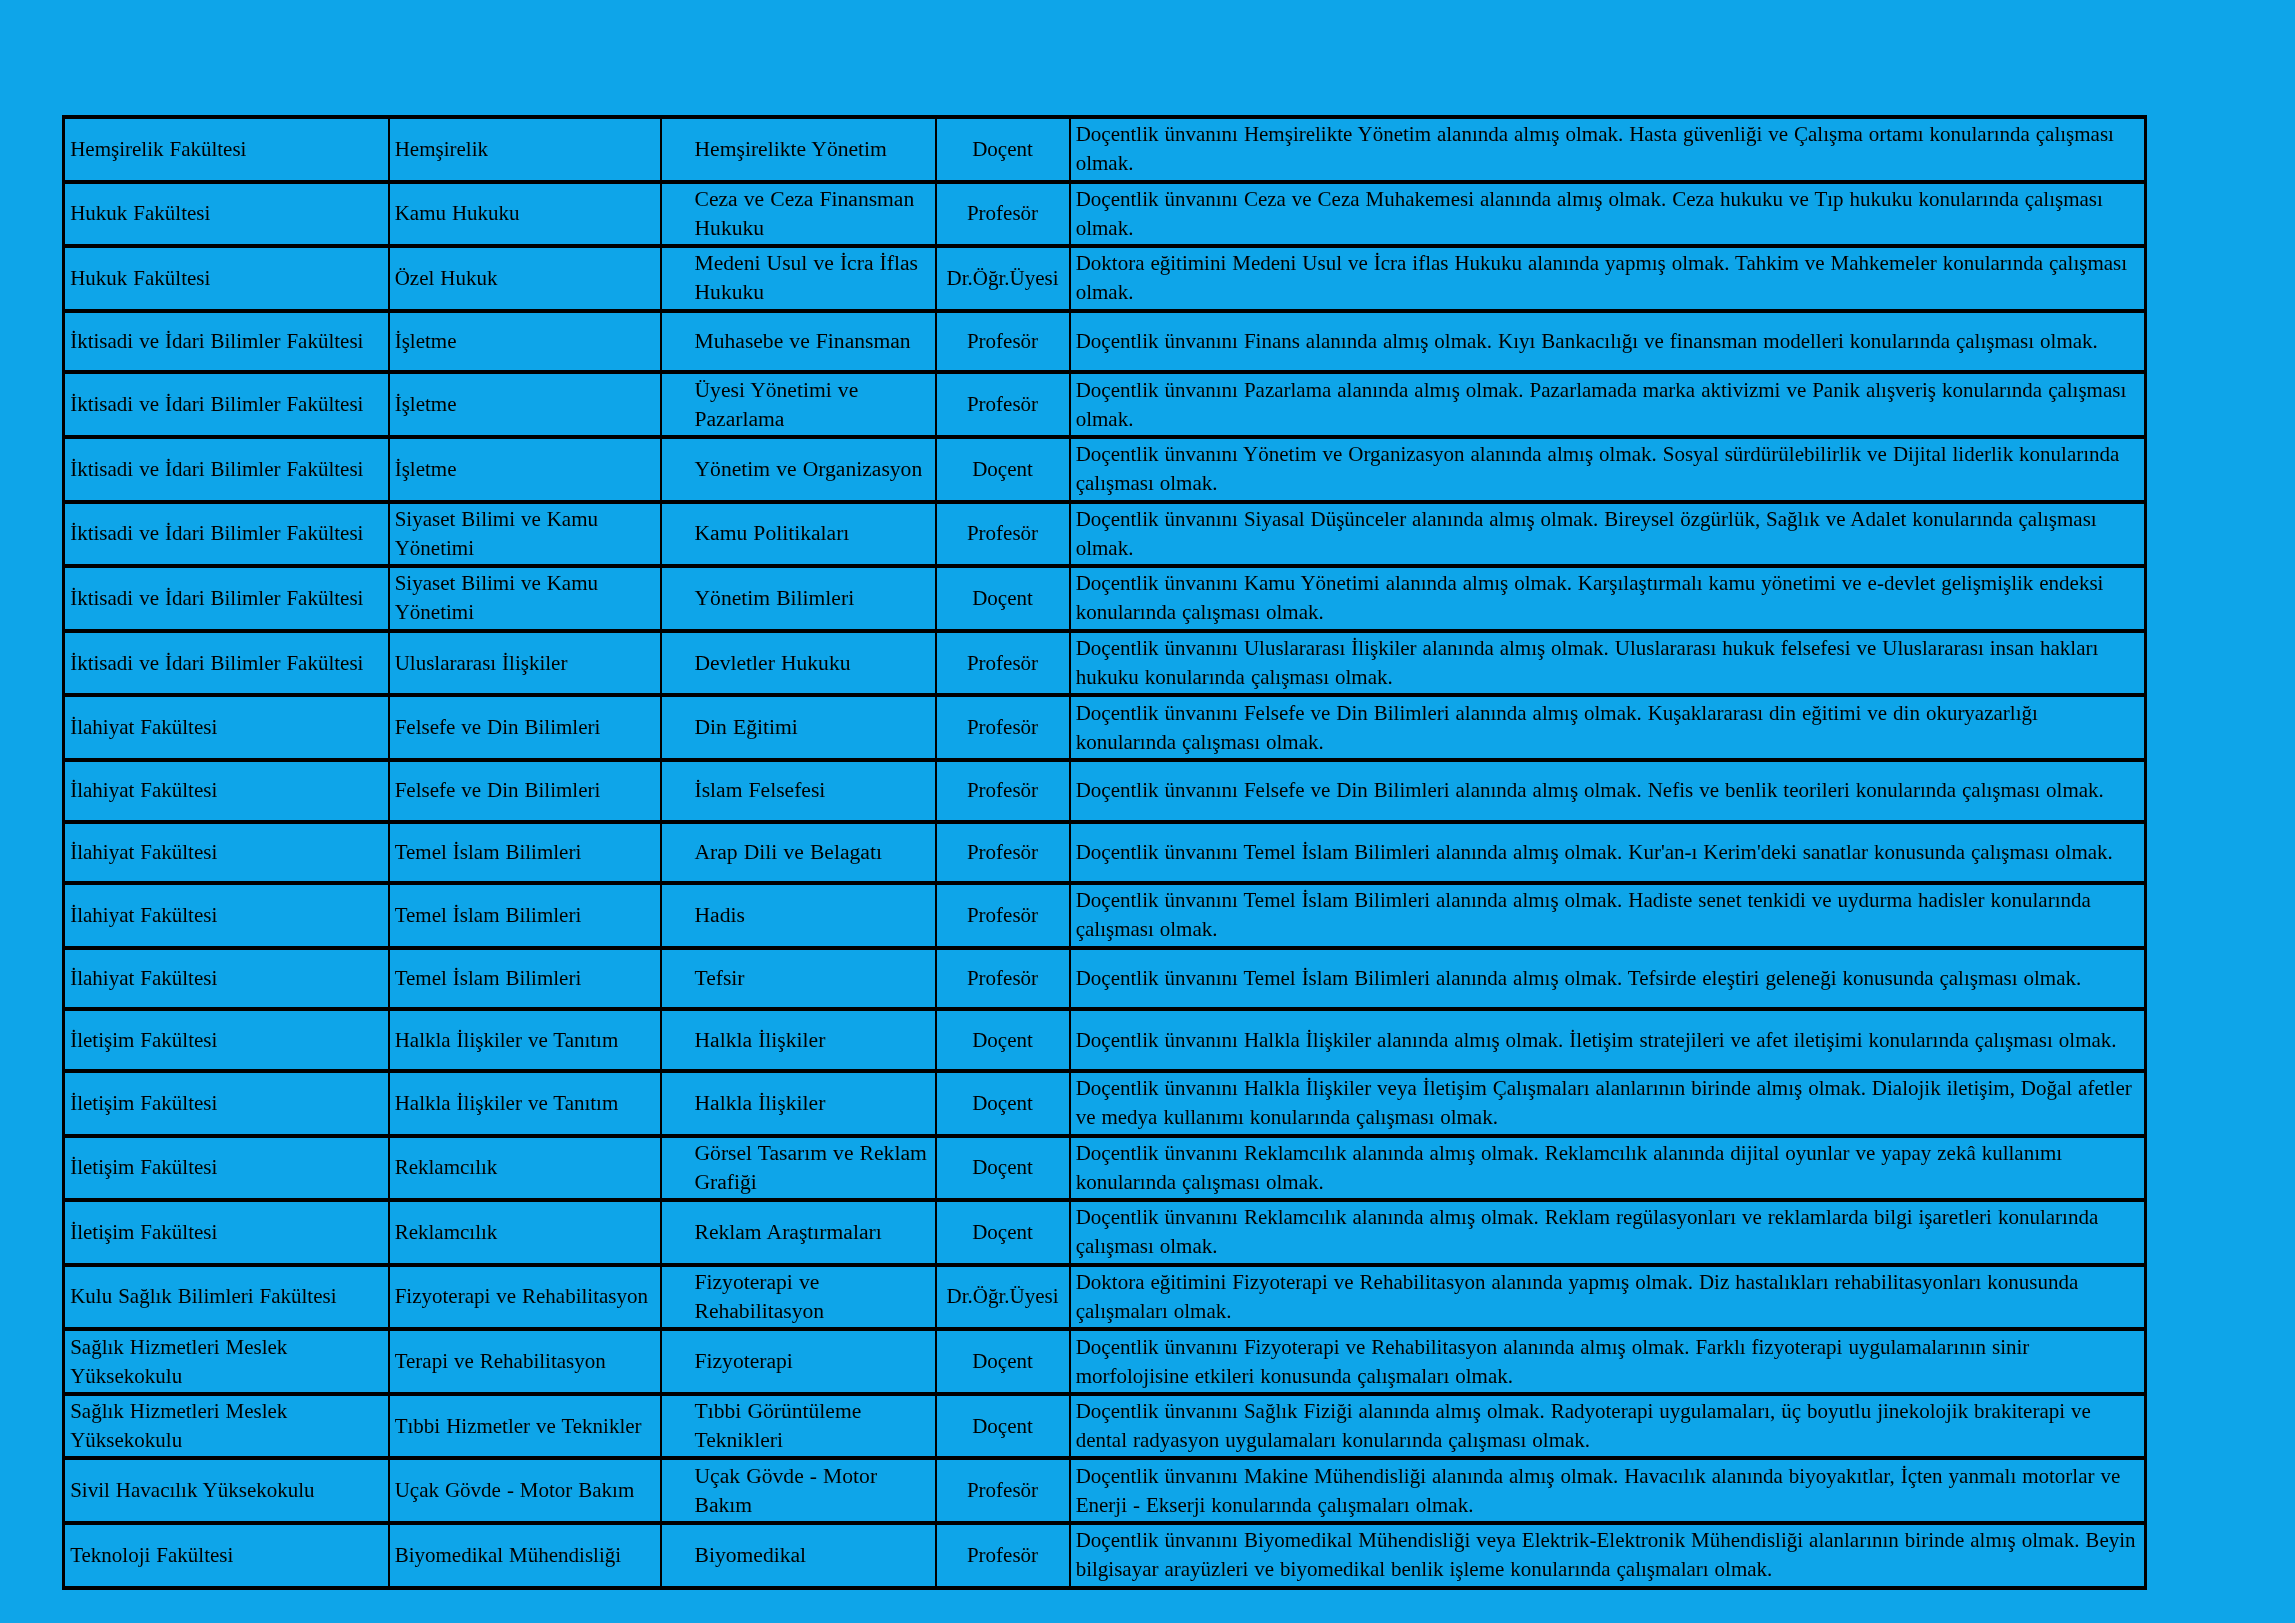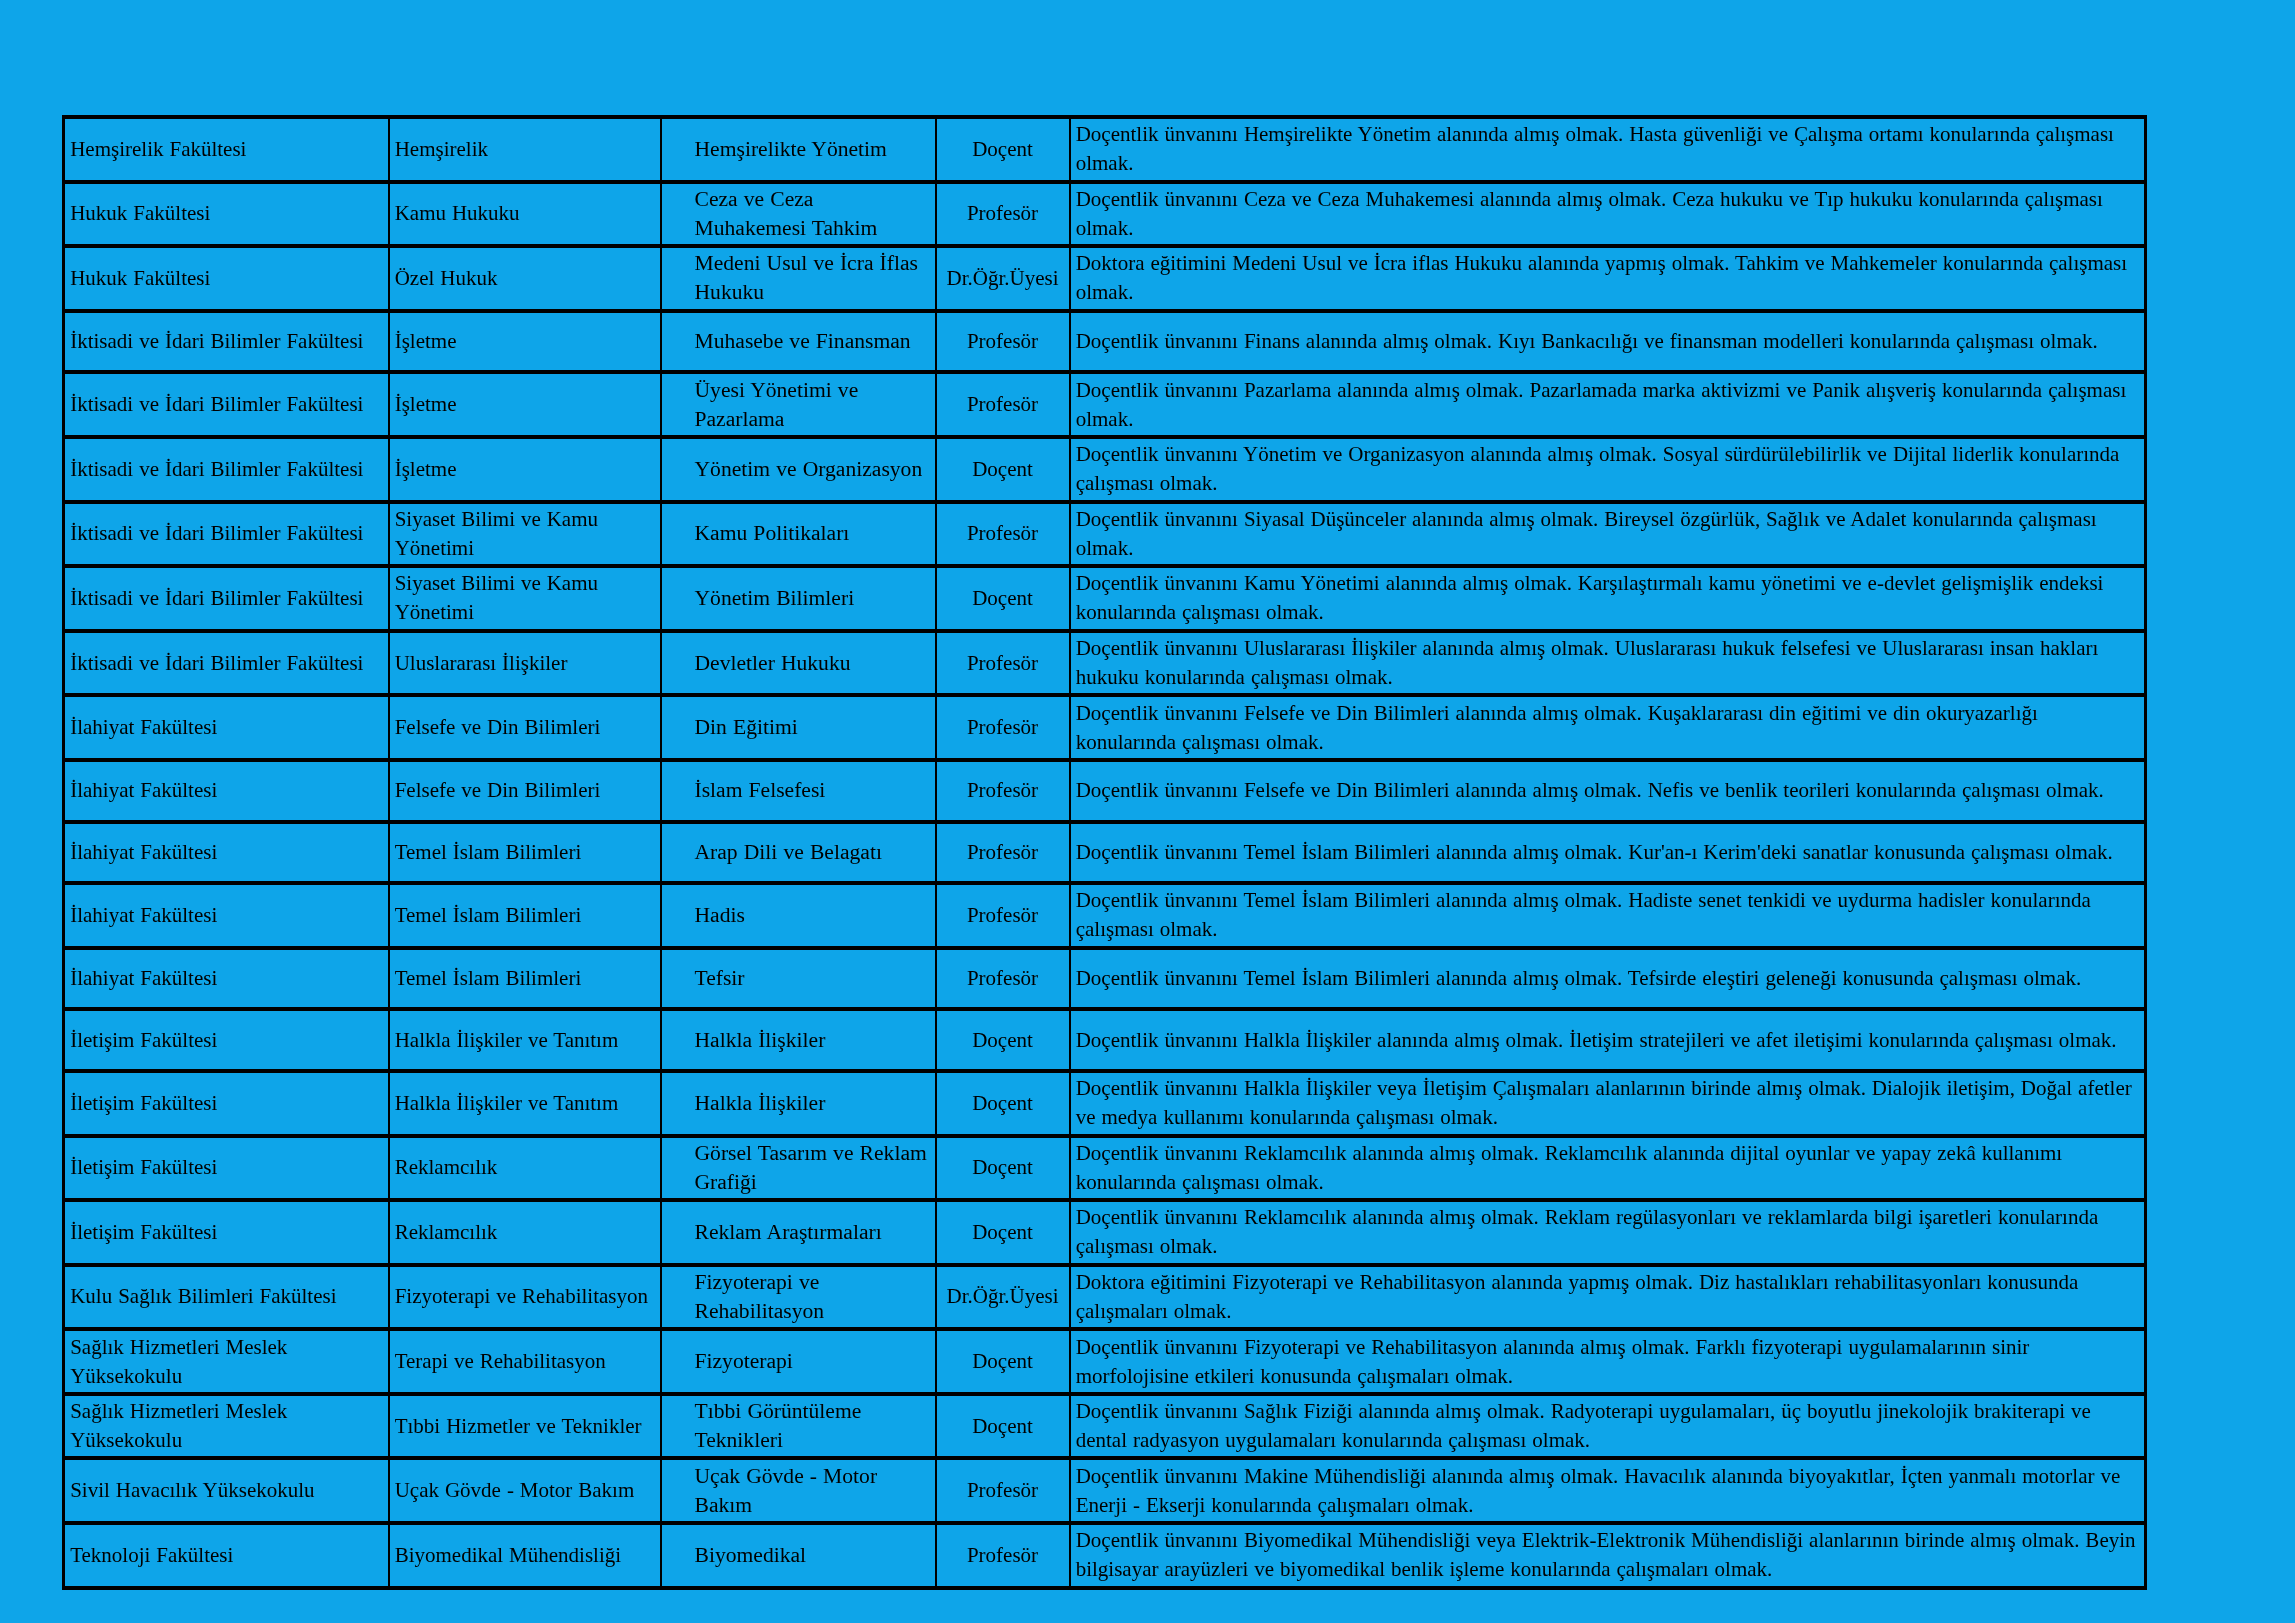--- a/index.html
+++ b/index.html
@@ -56,21 +56,21 @@
         <tr>
     <td class="c1">Hemşirelik Fakültesi</td>
     <td class="c2">Hemşirelik</td>
     <td class="c3">Hemşirelikte Yönetim</td>
     <td class="c4">Doçent</td>
     <td class="c5">Doçentlik ünvanını Hemşirelikte Yönetim alanında almış olmak. Hasta güvenliği ve Çalışma ortamı konularında çalışması olmak.</td>
   </tr>
         <tr>
     <td class="c1">Hukuk Fakültesi</td>
     <td class="c2">Kamu Hukuku</td>
-    <td class="c3">Ceza ve Ceza Muhakemesi Tahkim</td>
+    <td class="c3">Ceza ve Ceza Finansman Hukuku</td>
     <td class="c4">Profesör</td>
     <td class="c5">Doçentlik ünvanını Ceza ve Ceza Muhakemesi alanında almış olmak. Ceza hukuku ve Tıp hukuku konularında çalışması olmak.</td>
   </tr>
         <tr>
     <td class="c1">Hukuk Fakültesi</td>
     <td class="c2">Özel Hukuk</td>
     <td class="c3">Medeni Usul ve İcra İflas Hukuku</td>
     <td class="c4">Dr.Öğr.Üyesi</td>
     <td class="c5">Doktora eğitimini Medeni Usul ve İcra iflas Hukuku alanında yapmış olmak. Tahkim ve Mahkemeler konularında çalışması olmak.</td>
   </tr>

